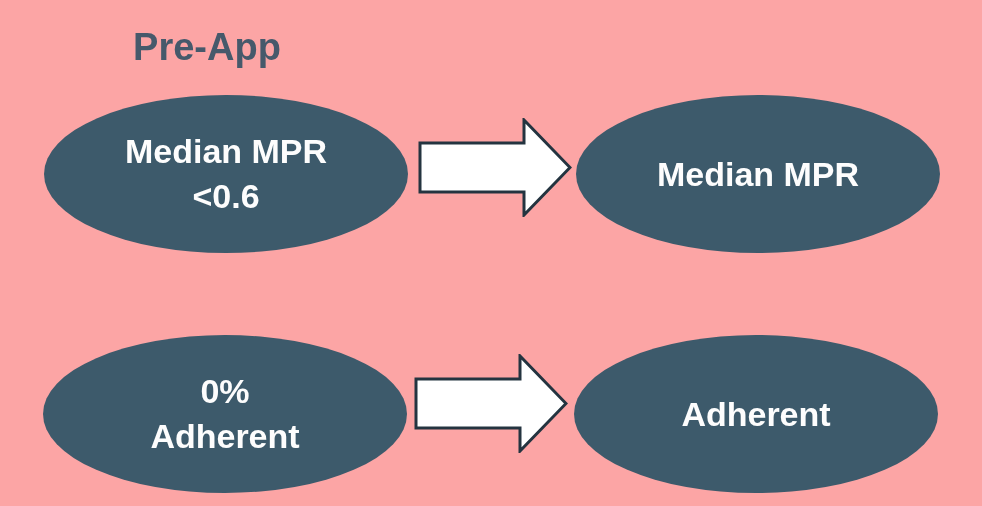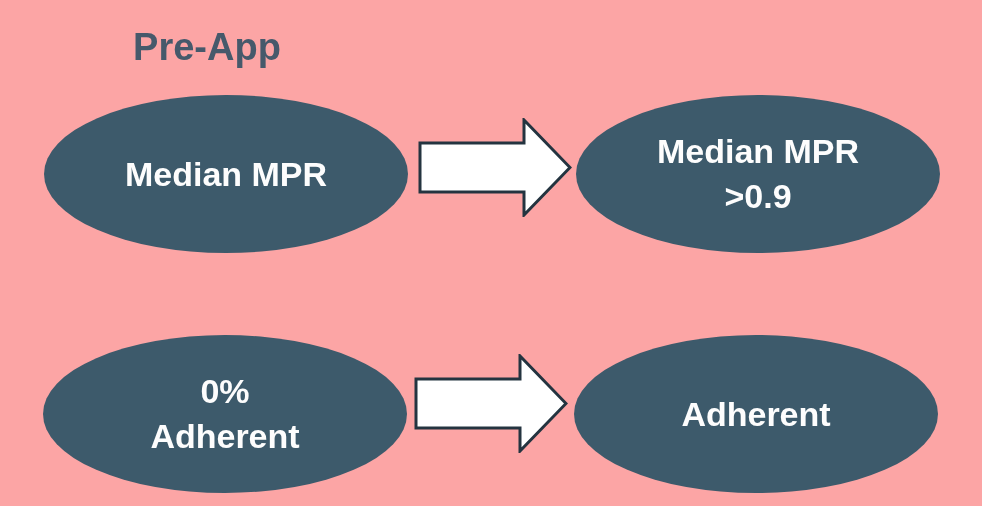--- a/index.html
+++ b/index.html
@@ -61,25 +61,25 @@
 </head>
 <body>
 
 <div class="stage">
 
   <div class="col-header pre">Pre-App</div>
 
 
   <div class="ellipse pre-mpr">
     <div>Median MPR</div>
+    <div>&lt;0.6</div>
   </div>
 
   <div class="ellipse post-mpr">
     <div>Median MPR</div>
-    <div>&gt;0.9</div>
   </div>
 
   <div class="ellipse pre-adh">
     <div>0%</div>
     <div>Adherent</div>
   </div>
 
   <div class="ellipse post-adh">
     <div>Adherent</div>
   </div>

